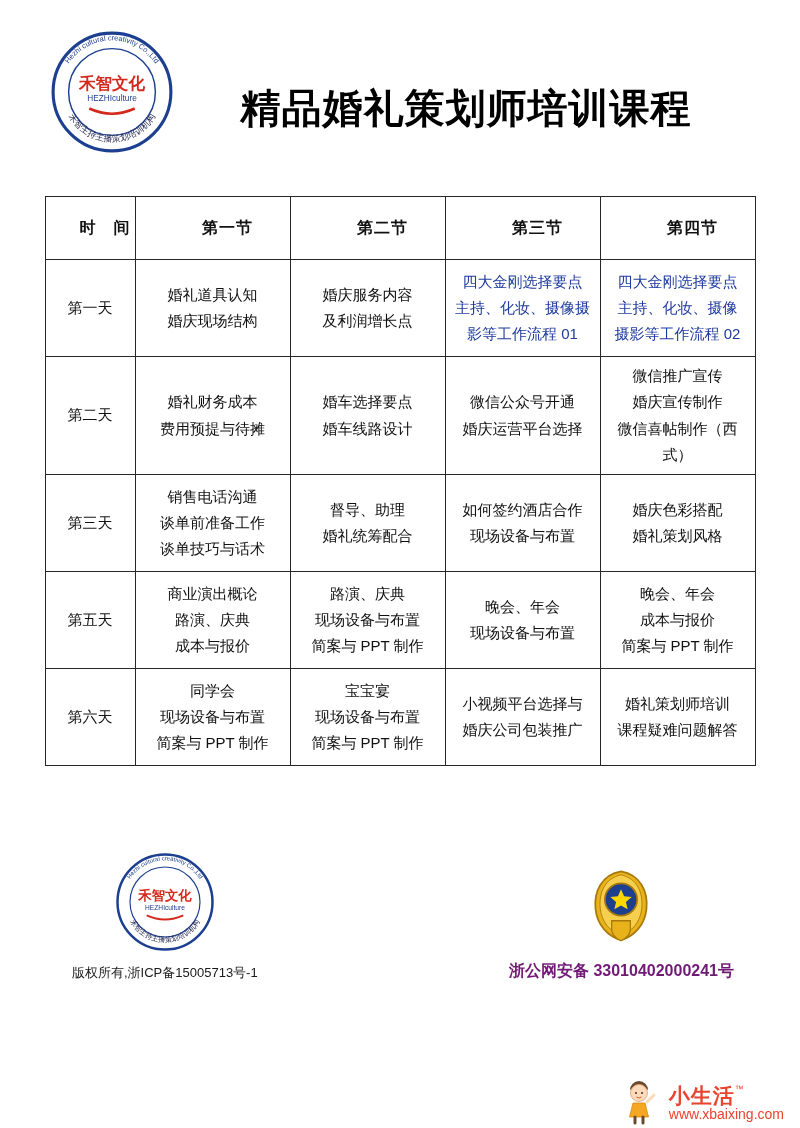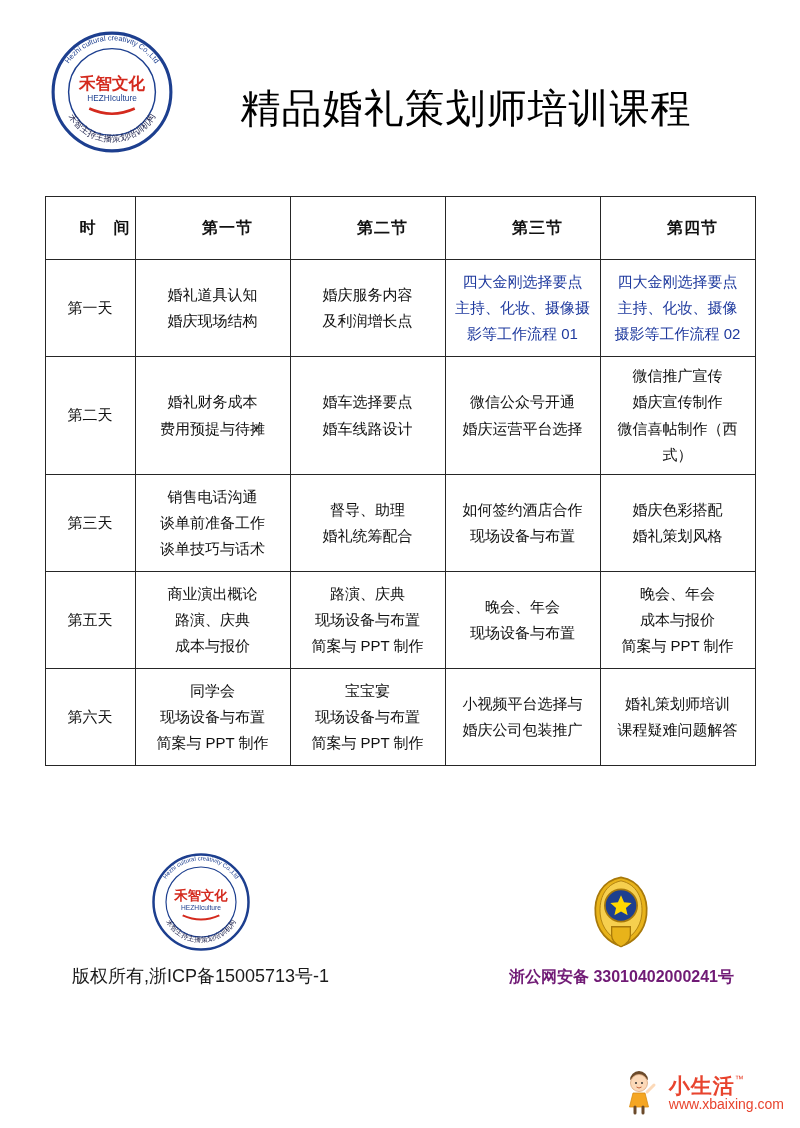--- a/index.html
+++ b/index.html
@@ -2,46 +2,46 @@
 <html><head>
 <meta charset="utf-8">
 <style>
   html,body { margin:0; padding:0; background:#ffffff; }
   body { font-family:"Liberation Sans","DejaVu Sans",sans-serif; color:#111; }
   .page { position:relative; width:800px; height:1128px; margin:0 auto; background:#fff; overflow:hidden; }
 
   
   .header { display:flex; align-items:center; padding:30px 42px 0 50px; }
   .logo-badge { width:124px; height:124px; flex:0 0 auto; }
-  .page-title { flex:1; text-align:center; font-size:40px; font-weight:normal; letter-spacing:1px; color:#000;margin-top:32px; }
+  .page-title { flex:1; text-align:center; font-size:40px; font-weight:bold; letter-spacing:1px; color:#000;margin-top:32px; }
 
   
   table.schedule { width:710px; margin:42px auto 0; border-collapse:collapse; table-layout:fixed; }
   .schedule th, .schedule td { border:1px solid #262626; text-align:center; vertical-align:middle; padding:6px 4px; }
   .schedule th { font-size:16px; font-weight:bold; height:50px; letter-spacing:1px; white-space:pre-line;padding-left:34px; }
   .schedule td { height:84px; font-size:15px; line-height:1.75; white-space:pre-line; }
   .schedule col.c-time { width:90px; }
   .schedule col.c-sec { width:155px; }
   .day-cell { font-size:15px; }
   .blue-text { color:#1f3a9e; }
 
   
   .footer { margin-top:86px; display:flex; justify-content:space-between; align-items:flex-end; padding:0 66px 0 72px; }
   .footer-col { display:flex; flex-direction:column; align-items:center; }
   .footer-logo { width:100px; height:100px; }
-  .copyright { font-size:18px; margin-top:12px; color:#1a1a1a; }
+  .copyright { font-size:13px; margin-top:12px; color:#1a1a1a; }
   .police-badge { width:68px; height:82px; }
   .police-text { font-size:16px; font-weight:bold; margin-top:12px; color:#701a75; }
   .baidu-logo { width:56px; height:50px; }
   .baidu-name { font-size:15px; font-weight:bold; color:#1b66c9; margin-top:2px; letter-spacing:2px; }
   .baidu-en { font-size:7px; color:#8a8a8a; letter-spacing:1px; margin-top:1px; }
   .baidu-cert { font-size:14px; color:#111; margin-top:10px; letter-spacing:1px; }
 
   
-  .watermark { position:absolute; right:16px; bottom:12px; display:flex; align-items:center; gap:12px; }
+  .watermark { position:absolute; right:16px; bottom:2px; display:flex; align-items:center; gap:12px; }
   .mascot { width:36px; height:46px; }
   .wm-block { display:flex; flex-direction:column; line-height:1.1; }
   .wm-brand-row { display:flex; align-items:flex-start; }
   .wm-brand { color:#e8442e; font-size:21px; font-weight:bold; letter-spacing:1px; }
   .wm-tm { color:#e8442e; font-size:9px; margin-top:1px; }
   .wm-url { color:#e8442e; font-size:14px; }
 </style>
 </head>
 <body>
 

